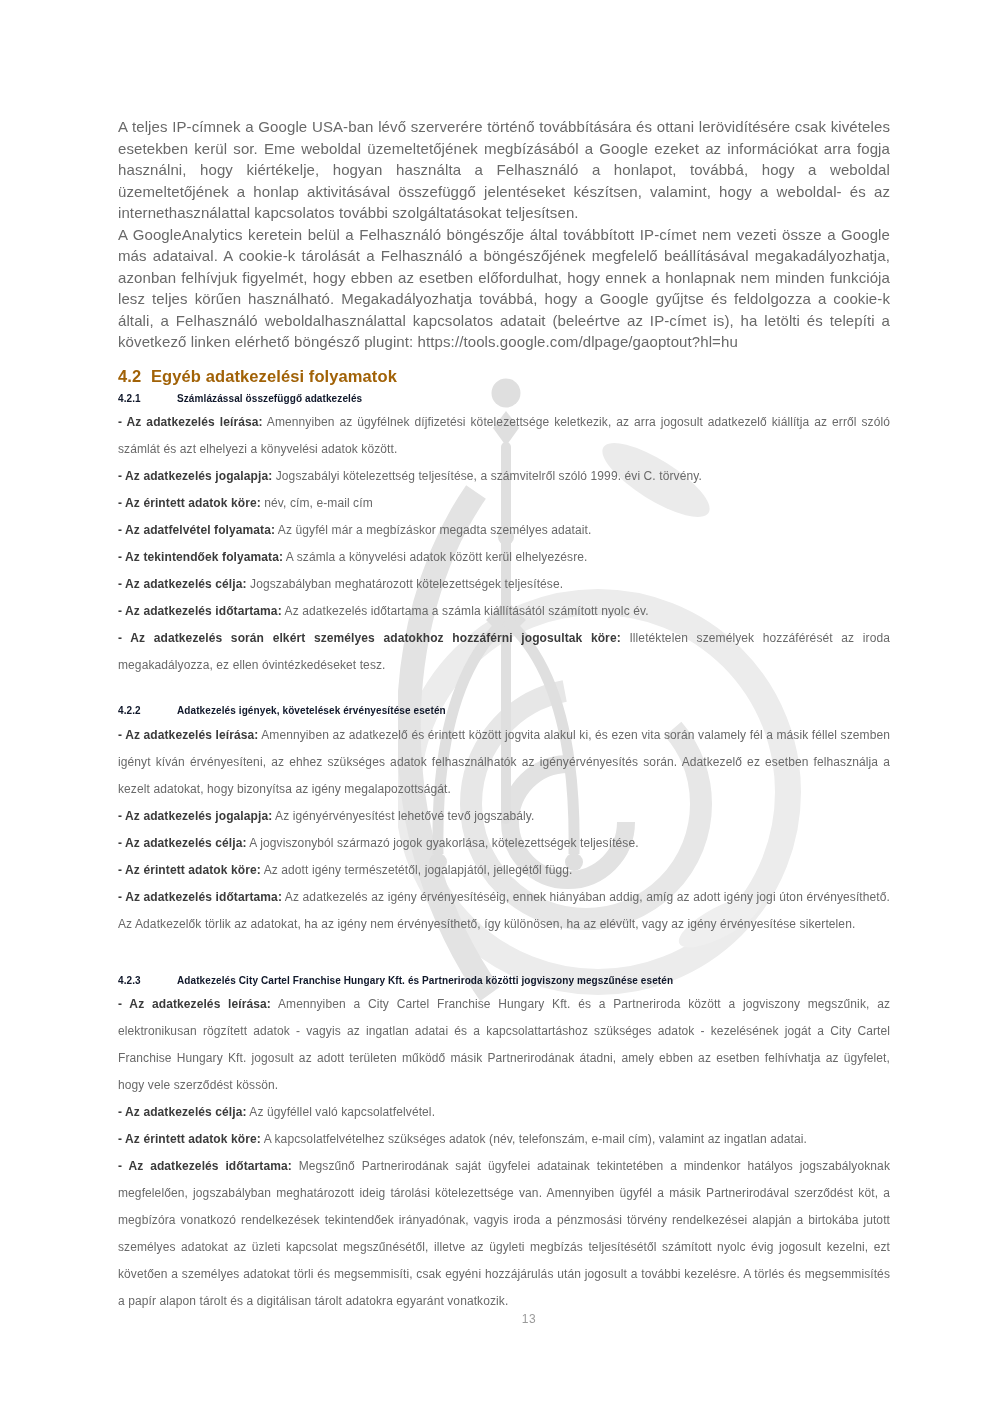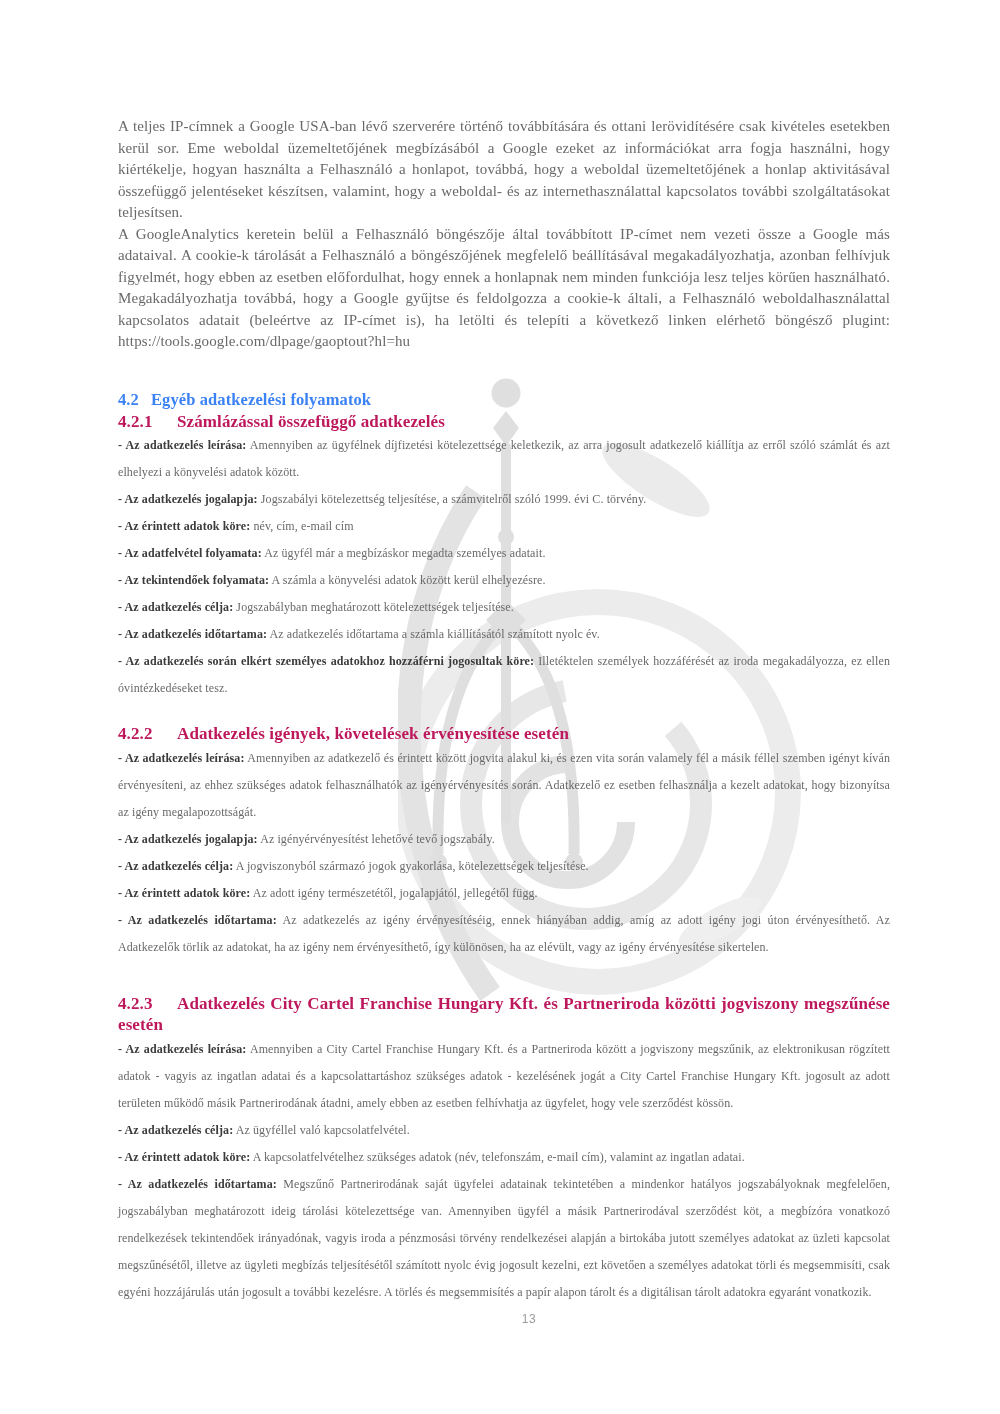--- a/index.html
+++ b/index.html
@@ -8,40 +8,40 @@
     width:1000px;height:1414px;
     background:#ffffff;
     overflow:hidden;
     font-family:"Liberation Sans","DejaVu Sans",sans-serif;
   }
   .watermark{
     position:absolute;left:398px;top:362px;width:482px;height:702px;
     z-index:0;pointer-events:none;
   }
   .content{
-    position:absolute;left:118px;top:116px;width:772px;z-index:1;font-family:Liberation Serif, serif;
+    position:absolute;left:118px;top:116px;width:772px;z-index:1;
   }
   p{margin:0;}
   .body{
     font-size:15px;line-height:21.5px;color:#696969;
     text-align:justify;letter-spacing:0.1px;
   }
   .item{
     font-size:12px;line-height:27px;color:#696969;
     text-align:justify;letter-spacing:0.1px;
   }
   .item b{font-weight:700;color:#3b3b3b;}
   .h1{
-    margin-top:35px;
-    font-size:16.5px;line-height:23px;font-weight:700;color:#3b82f6;
+    margin-top:12px;
+    font-size:16.5px;line-height:23px;font-weight:700;color:#a16207;
     letter-spacing:0.1px;
   }
   .h1 .hnum{display:inline-block;width:33px;}
   .h2{
-    font-size:17px;line-height:21.5px;font-weight:700;color:#be185d;
+    font-size:10px;line-height:21.5px;font-weight:700;color:#0f172a;
     letter-spacing:0.1px;
   }
   .h2 .hnum{display:inline-block;width:59px;}
   .gap{margin-top:21px;}
   .just{text-align:justify;margin-top:32px;}
   .pageno{
     position:absolute;top:1312px;left:0;width:100%;
     text-align:center;font-size:12px;color:#9a9a9a;z-index:1;
     letter-spacing:0.5px;
     margin-left:29px;

